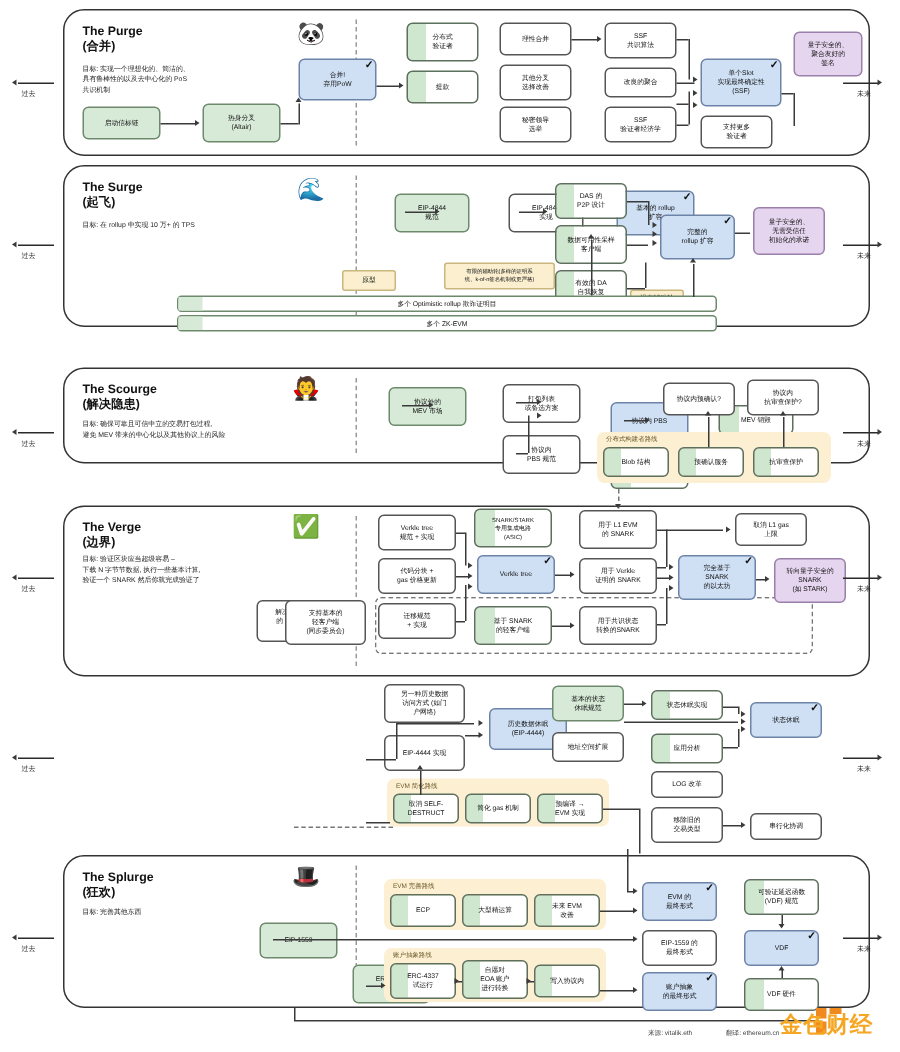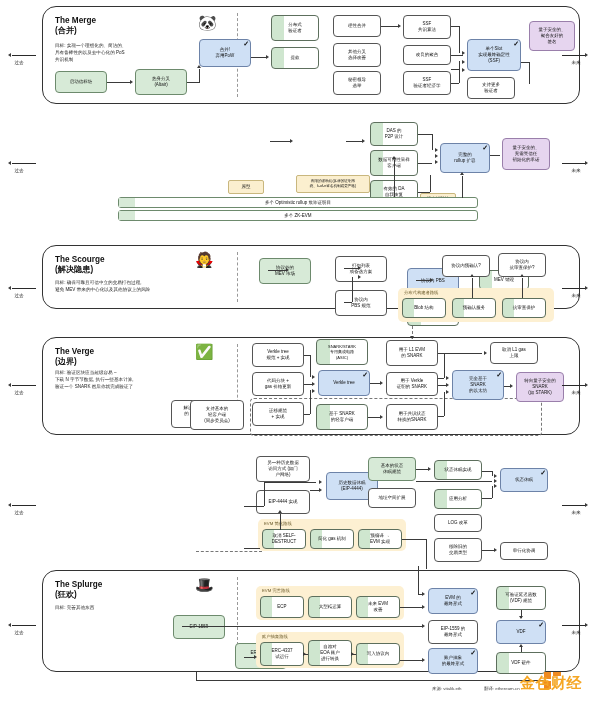--- a/index.html
+++ b/index.html
@@ -151,21 +151,21 @@
     letter-spacing: 0.5px; font-family: "Liberation Sans", sans-serif;
   }
 </style>
 </head>
 <body>
 
 <div id="root">
 
 <div class="section" style="top:6px;height:98px;">
   <div class="divider" style="left:194px;"></div>
-  <div class="sec-title">The Merge
+  <div class="sec-title">The Purge
 (合并)</div>
   <div class="sec-icon" style="left:155px;top:8px;">🐼</div>
   <div class="sec-goal" style="top:36px;">目标: 实现一个理想化的、简洁的、
 具有鲁棒性的以及去中心化的 PoS
 共识机制</div>
 
   <div class="node n-green" style="left:12px;top:64px;width:52px;height:22px;">启动信标链</div>
   <div class="node n-green" style="left:92px;top:62px;width:52px;height:26px;">热身分叉
 (Altair)</div>
   <div class="node n-blue" style="left:156px;top:32px;width:52px;height:28px;">
@@ -216,20 +216,38 @@
   <div class="ln h" style="left:408px;top:48px;width:12px;"></div>
   <div class="ln h" style="left:408px;top:76px;width:8px;"></div>
   <div class="ln v" style="left:416px;top:54px;height:22px;"></div>
   <div class="ln h" style="left:478px;top:55px;width:8px;"></div>
   <div class="ln v" style="left:486px;top:55px;height:22px;"></div>
   <div class="arw" style="left:419px;top:52.6px;"></div>
   <div class="arw" style="left:419px;top:60.6px;"></div>
   <div class="ln h" style="left:408px;top:62px;width:8px;"></div>
 </div>
 
+<div class="section" style="top:110px;height:108px;">
+  <div class="divider" style="left:194px;"></div>
+  <div class="sec-title">The Surge
+(起飞)</div>
+  <div class="sec-icon" style="left:155px;top:8px;">🌊</div>
+  <div class="sec-goal" style="top:36px;">目标: 在 rollup 中实现 10 万+ 的 TPS</div>
+
+  <div class="node n-green" style="left:220px;top:18px;width:50px;height:26px;">EIP-4844
+规范</div>
+  <div class="node n-white" style="left:296px;top:18px;width:50px;height:26px;">EIP-4844
+实现</div>
+  <div class="node n-blue" style="left:368px;top:16px;width:52px;height:30px;">
+    <span>基本的 rollup
+扩容</span>
+    <span class="check">✓</span>
+  </div>
+
+</div>
 
 <div class="node n-halfgreen" style="position:absolute;left:370px;top:122px;width:48px;height:24px;">DAS 的
 P2P 设计</div>
 <div class="node n-halfgreen" style="position:absolute;left:370px;top:150px;width:48px;height:26px;">数据可用性采样
 客户端</div>
 <div class="node n-halfgreen" style="position:absolute;left:370px;top:180px;width:48px;height:24px;">有效的 DA
 自我恢复</div>
 <div class="node n-blue" style="position:absolute;left:440px;top:143px;width:50px;height:30px;">
   <span>完整的
 rollup 扩容</span>
@@ -307,21 +325,21 @@
 <div class="ln h" style="left:344px;top:302px;width:8px;"></div>
 <div class="ln v" style="left:352px;top:277px;height:25px;"></div>
 <div class="arw" style="left:358px;top:274.6px;"></div>
 <div class="ln h" style="left:416px;top:280px;width:14px;"></div>
 <div class="arw" style="left:430px;top:277.6px;"></div>
 <div class="ln v" style="left:472px;top:278px;height:20px;"></div>
 <div class="arw up" style="left:469.6px;top:274px;"></div>
 <div class="ln v" style="left:522px;top:278px;height:20px;"></div>
 <div class="arw up" style="left:519.6px;top:274px;"></div>
 
-<div class="section" style="top:337px;height:98px;">
+<div class="section" style="top:337px;height:114px;">
   <div class="divider" style="left:194px;"></div>
   <div class="sec-title">The Verge
 (边界)</div>
   <div class="sec-icon" style="left:152px;top:6px;">✅</div>
   <div class="sec-goal" style="top:32px;width:180px;">目标: 验证区块应当超级容易 –
 下载 N 字节节数据, 执行一些基本计算,
 验证一个 SNARK 然后你就完成验证了</div>
 
   <div class="node n-white" style="left:128px;top:62px;width:52px;height:28px;">解决了最严重
 的 EVM DoS

